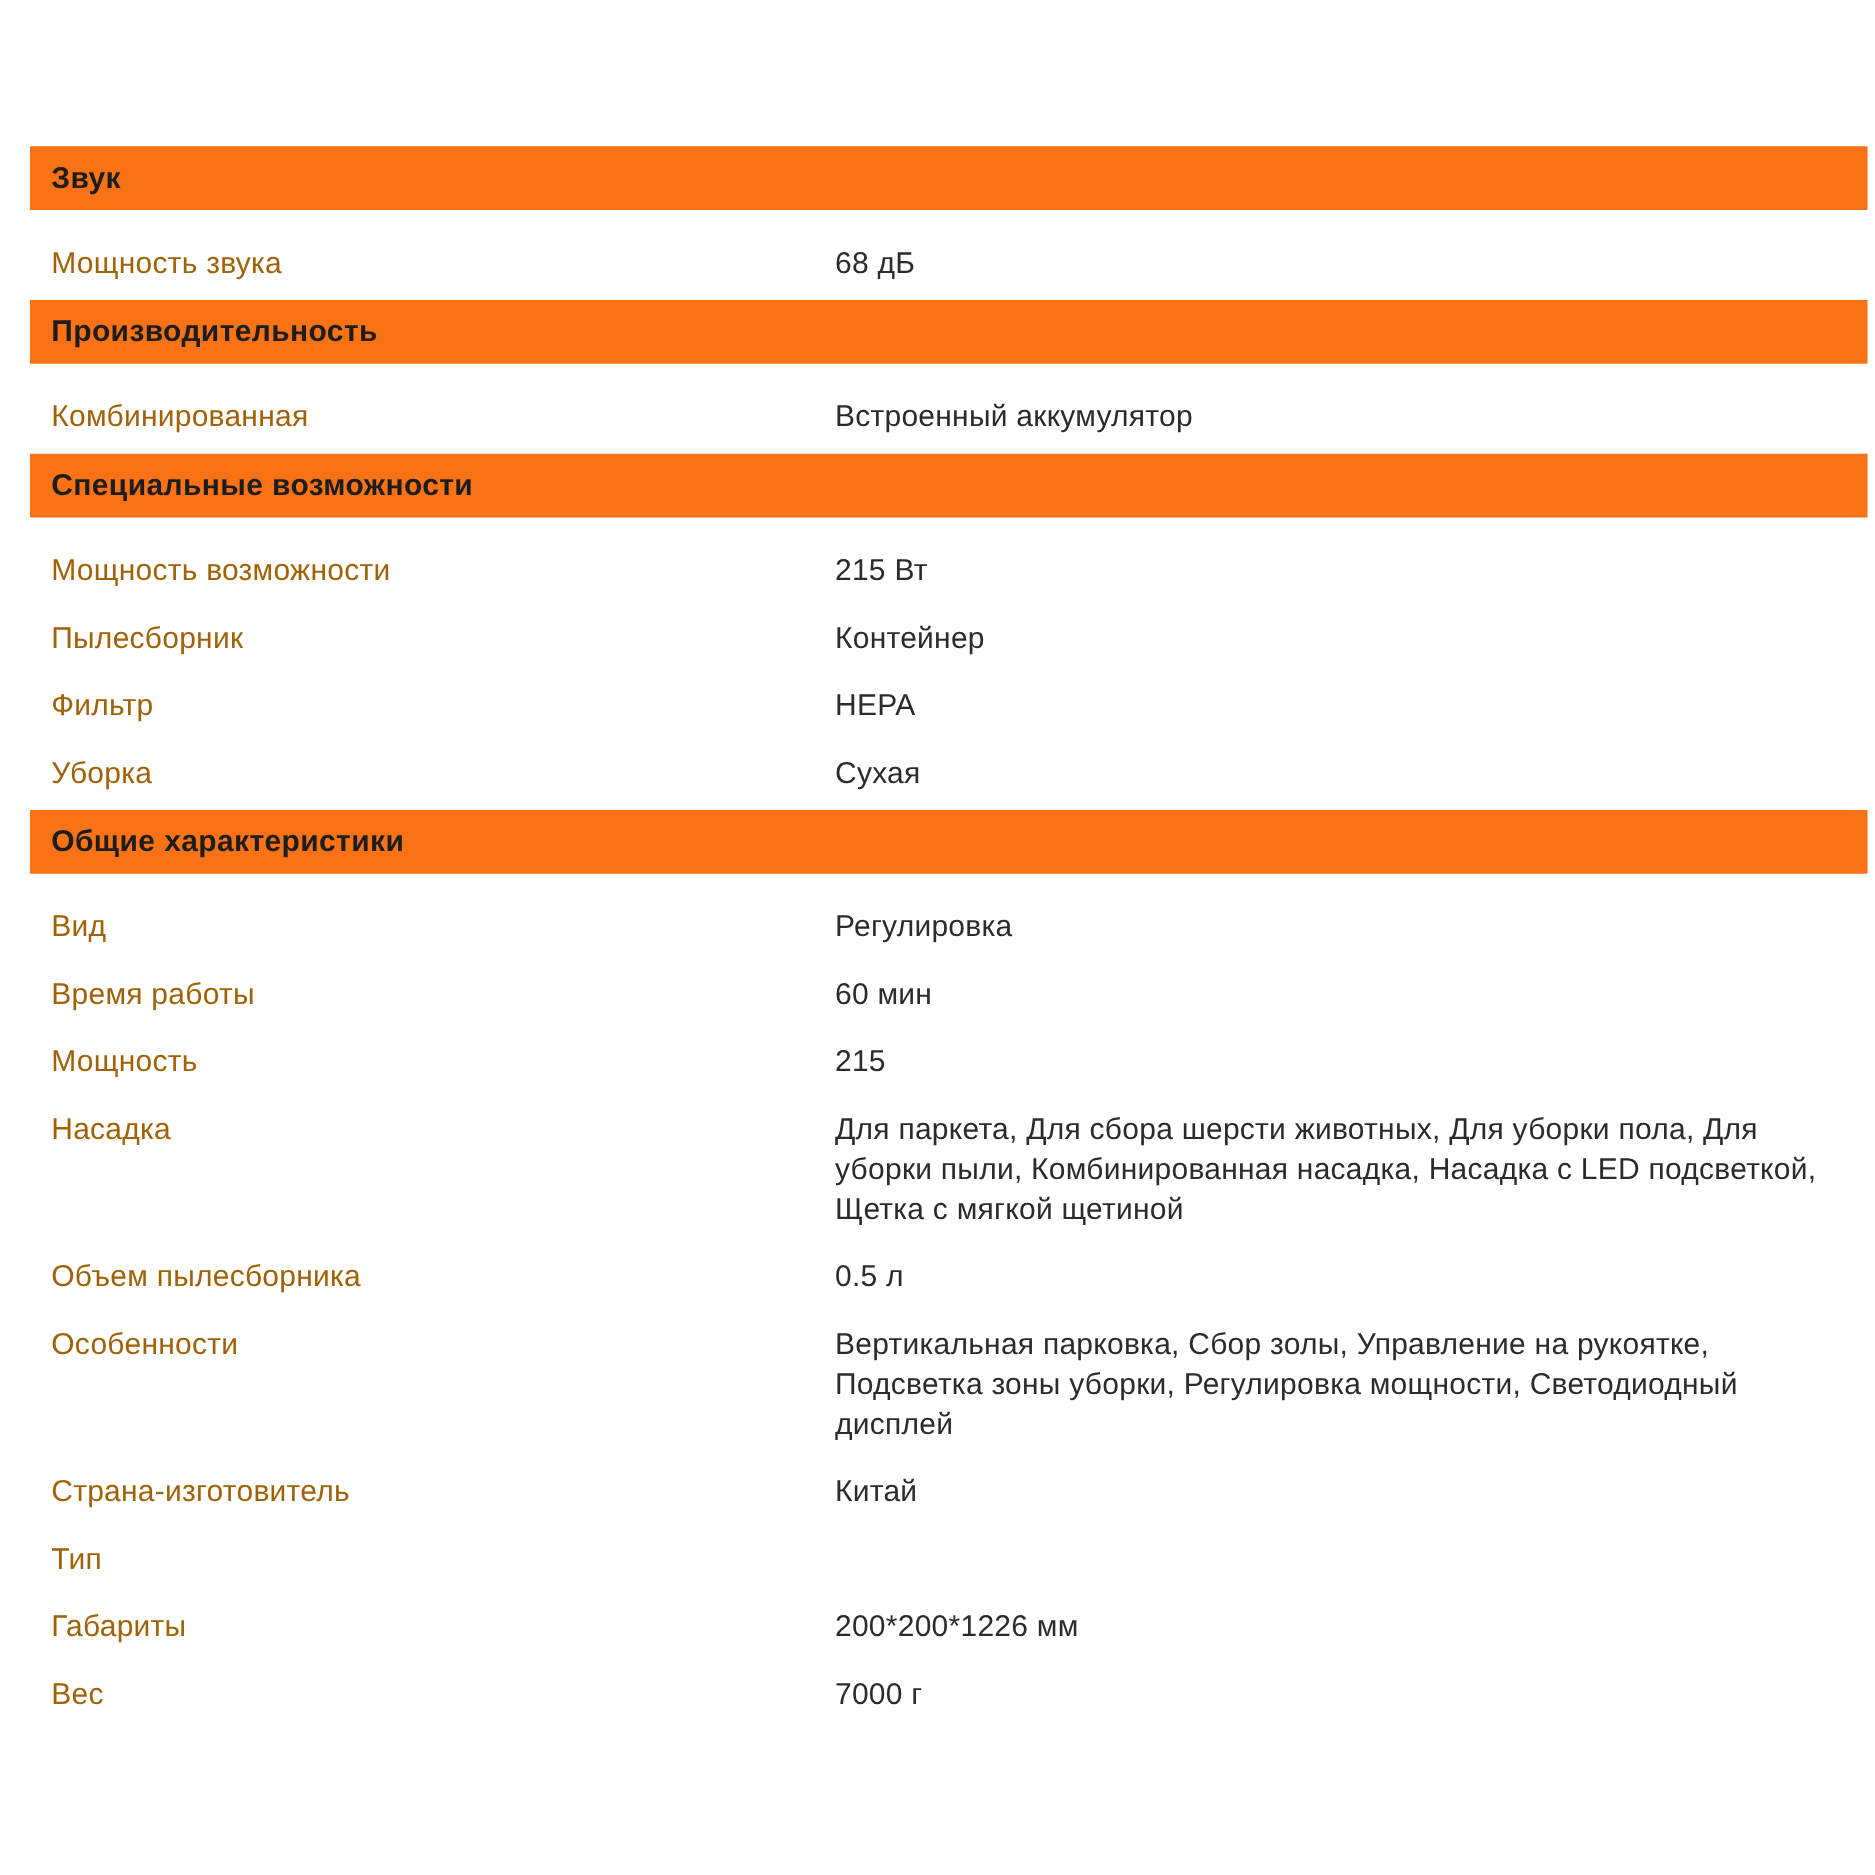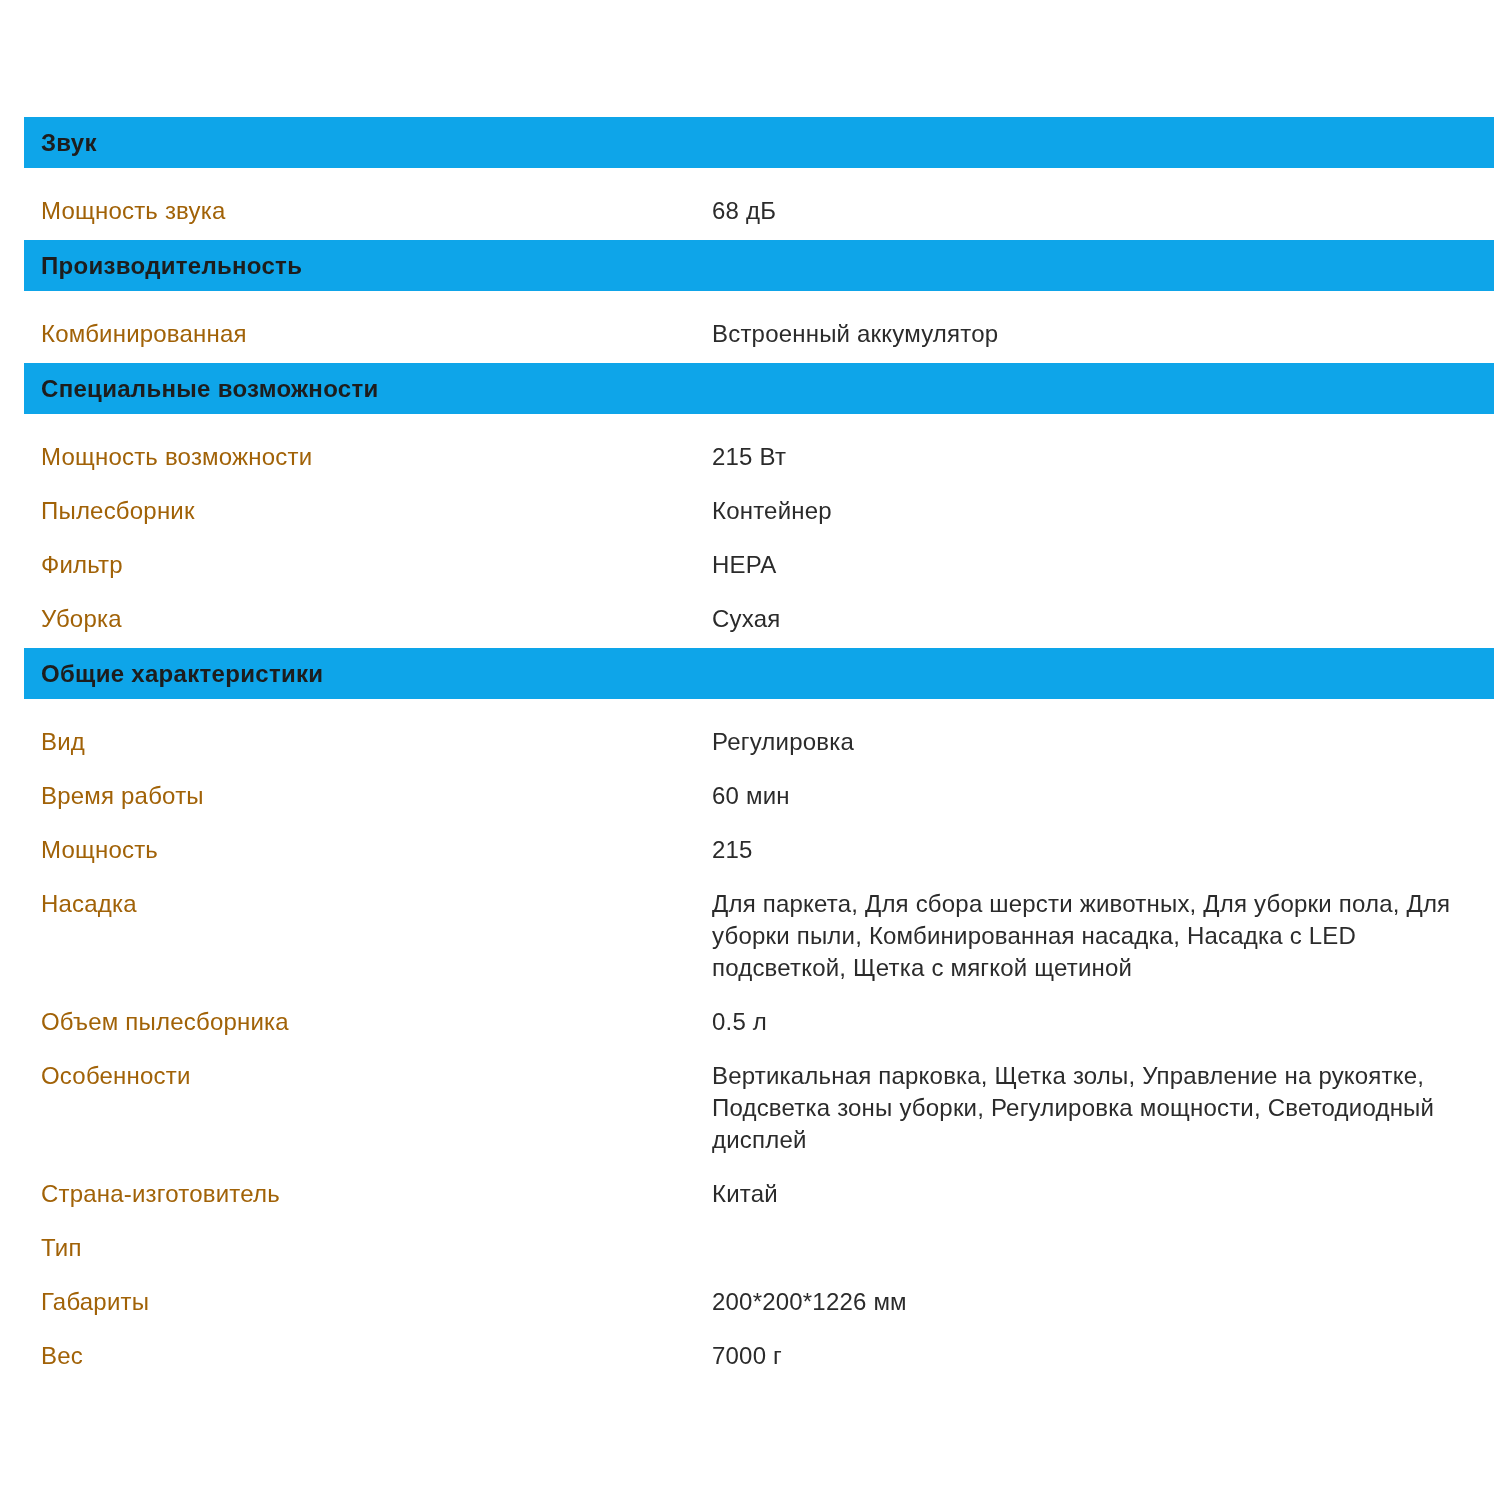--- a/index.html
+++ b/index.html
@@ -15,21 +15,21 @@
     color: #2f2f2f;
     overflow: hidden;
   }
   .spec-table {
     position: absolute;
     top: 117px;
     left: 24px;
     right: 6px;
   }
   .section-header {
-    background: #0ea5e9;
+    background: #f97316;
     height: 51px;
     display: flex;
     align-items: center;
     padding: 0 17px;
     box-sizing: border-box;
     font-size: 24px;
     font-weight: 700;
     color: #1d1d1d;
     letter-spacing: 0.3px;
   }
@@ -44,21 +44,20 @@
     letter-spacing: 0.2px;
   }
   .spec-row + .spec-row {
     margin-top: 22px;
   }
   .spec-label {
     color: #a16207;
   }
   .spec-value {
     color: #2b2b2b;
-    margin-left: 44px;
   }
 </style>
 </head>
 <body>
 
 <main class="spec-table">
     <section>
       <div class="section-header">Звук</div>
       <div class="section-rows">
         <div class="spec-row">
@@ -115,21 +114,21 @@
         <div class="spec-row">
           <span class="spec-label">Насадка</span>
           <span class="spec-value">Для паркета, Для сбора шерсти животных, Для уборки пола, Для уборки пыли, Комбинированная насадка, Насадка с LED подсветкой, Щетка с мягкой щетиной</span>
         </div>
         <div class="spec-row">
           <span class="spec-label">Объем пылесборника</span>
           <span class="spec-value">0.5 л</span>
         </div>
         <div class="spec-row">
           <span class="spec-label">Особенности</span>
-          <span class="spec-value">Вертикальная парковка, Щетка золы, Управление на рукоятке, Подсветка зоны уборки, Регулировка мощности, Светодиодный дисплей</span>
+          <span class="spec-value">Вертикальная парковка, Сбор золы, Управление на рукоятке, Подсветка зоны уборки, Регулировка мощности, Светодиодный дисплей</span>
         </div>
         <div class="spec-row">
           <span class="spec-label">Страна-изготовитель</span>
           <span class="spec-value">Китай</span>
         </div>
         <div class="spec-row">
           <span class="spec-label">Тип</span>
         </div>
         <div class="spec-row">
           <span class="spec-label">Габариты</span>

